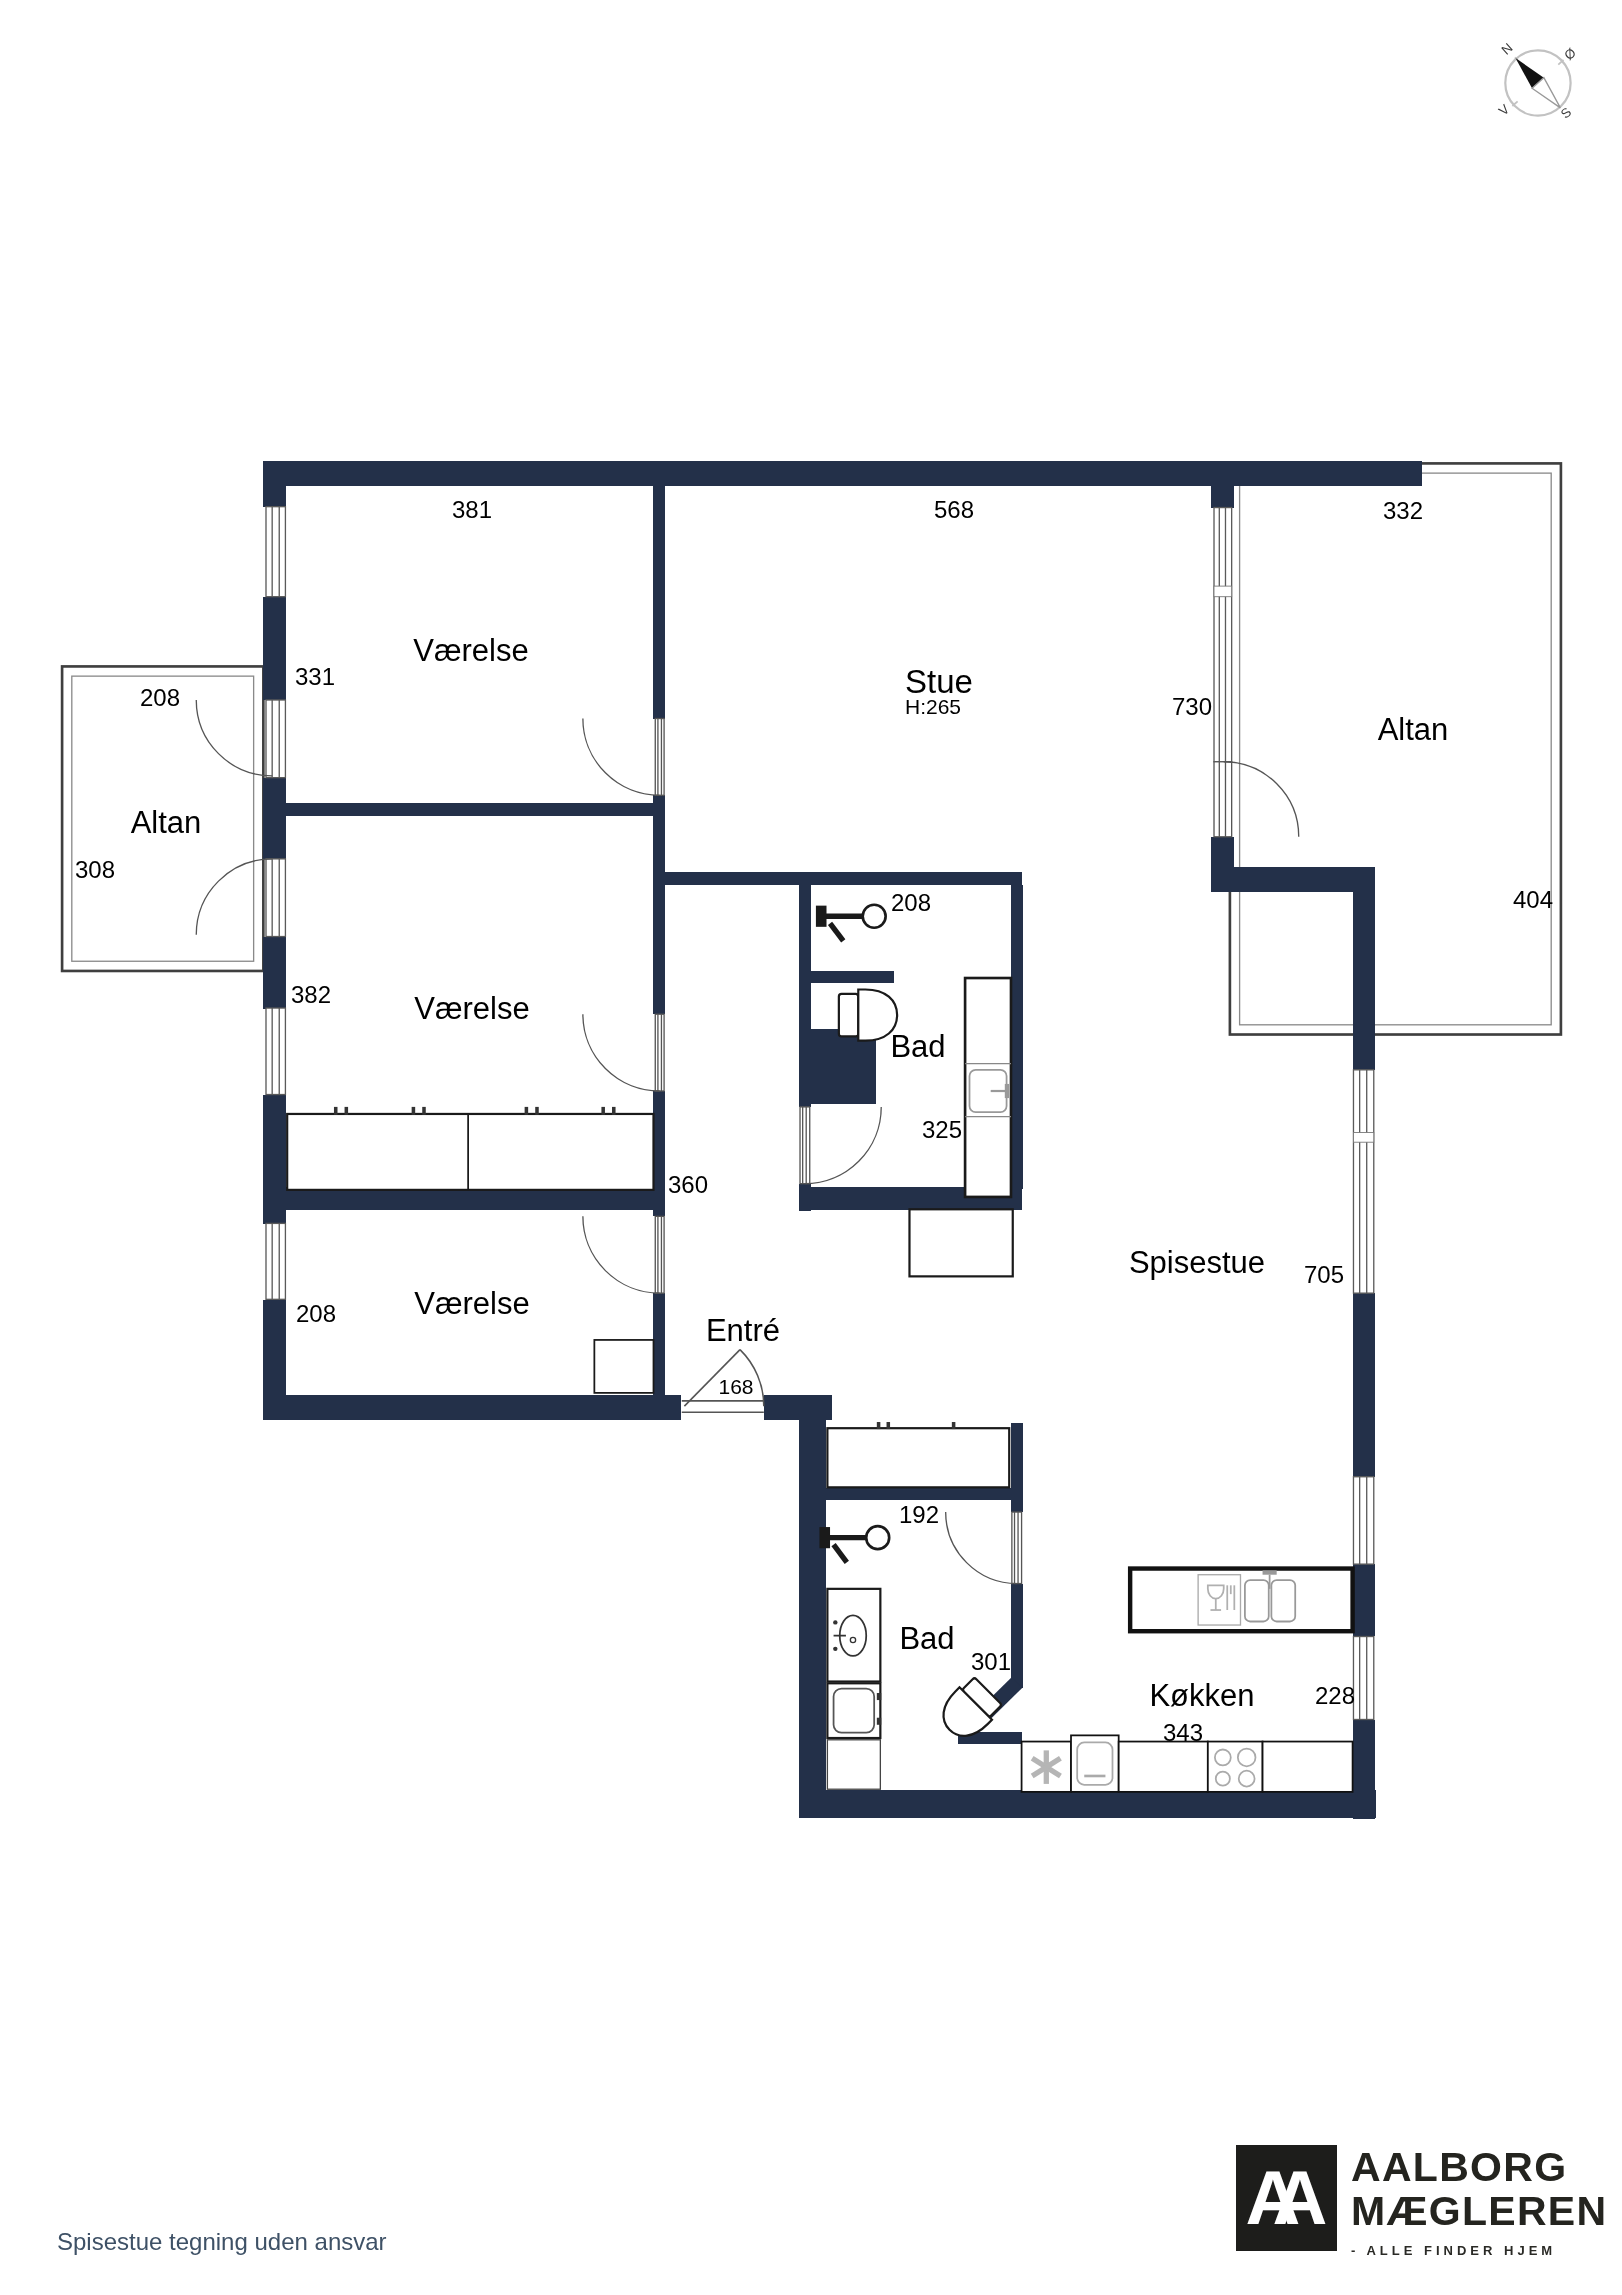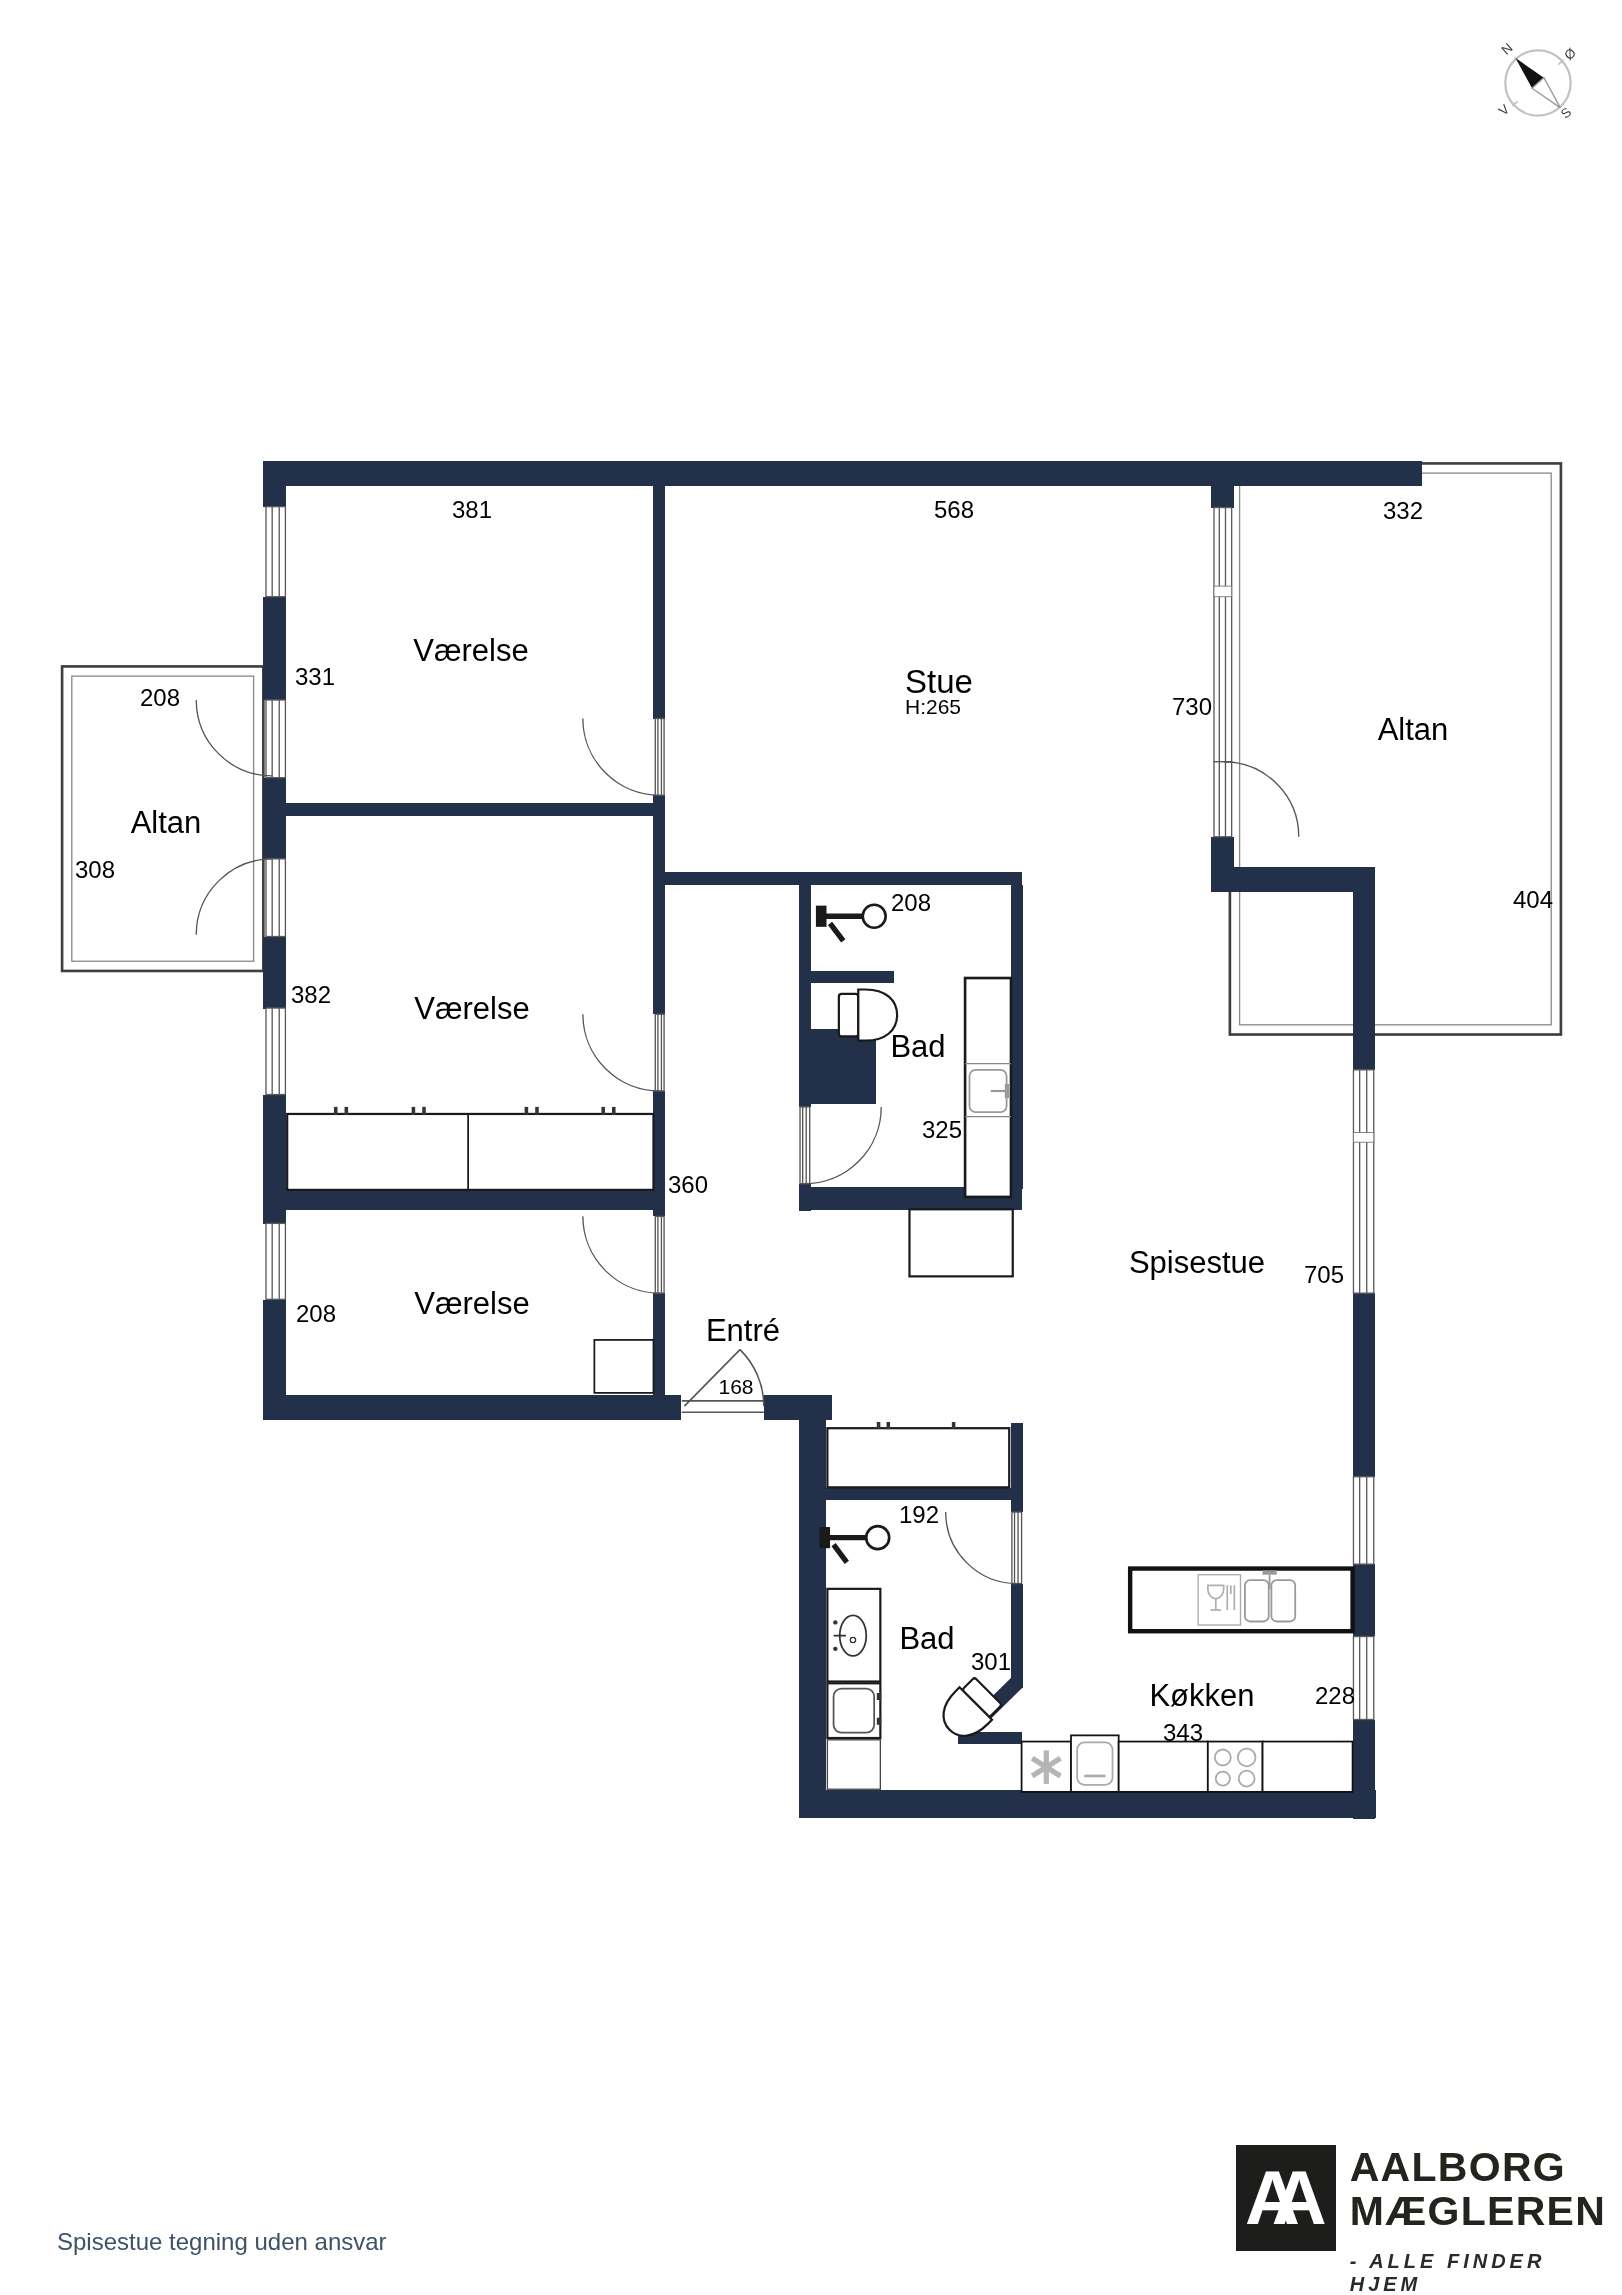--- a/index.html
+++ b/index.html
@@ -14,21 +14,21 @@
   .sm{font-size:21px;text-align:center;}
   .compass-letter{position:absolute;font-size:13.2px;color:#3a3a3a;
       transform:translate(-50%,-50%) rotate(-42deg);}
   .footer-text{position:absolute;left:57px;top:2228px;font-size:24px;color:#3e5166;}
   .logo{position:absolute;left:1236px;top:2145px;display:flex;align-items:flex-start;}
   .logo-square{width:101px;height:106px;background:#1d1d1b;color:#fff;display:flex;
       align-items:center;justify-content:center;}
   .logo-monogram{font-size:76px;font-weight:bold;letter-spacing:-28px;margin-right:28px;line-height:1;}
   .logo-textblock{margin-left:14px;color:#24241f;}
   .logo-line{font-size:41px;font-weight:600;letter-spacing:1.3px;line-height:44px;}
-  .logo-tagline{font-size:20px;font-weight:700;letter-spacing:4px;margin-top:17px;color:#2a2a26;font-style:italic;}
+  .logo-tagline{font-size:13px;font-weight:700;letter-spacing:4px;margin-top:10px;color:#2a2a26;}
 </style>
 </head>
 <body>
 
 <div class="page">
 
   <svg class="ov" width="1623" height="2295" viewBox="0 0 1838 2600">
     <g>
       <rect x="70" y="755" width="228" height="345" fill="#fff" stroke="#3f3f3f" stroke-width="3"></rect>
       <rect x="81" y="766" width="206" height="323" fill="none" stroke="#8a8a8a" stroke-width="1.5"></rect>

